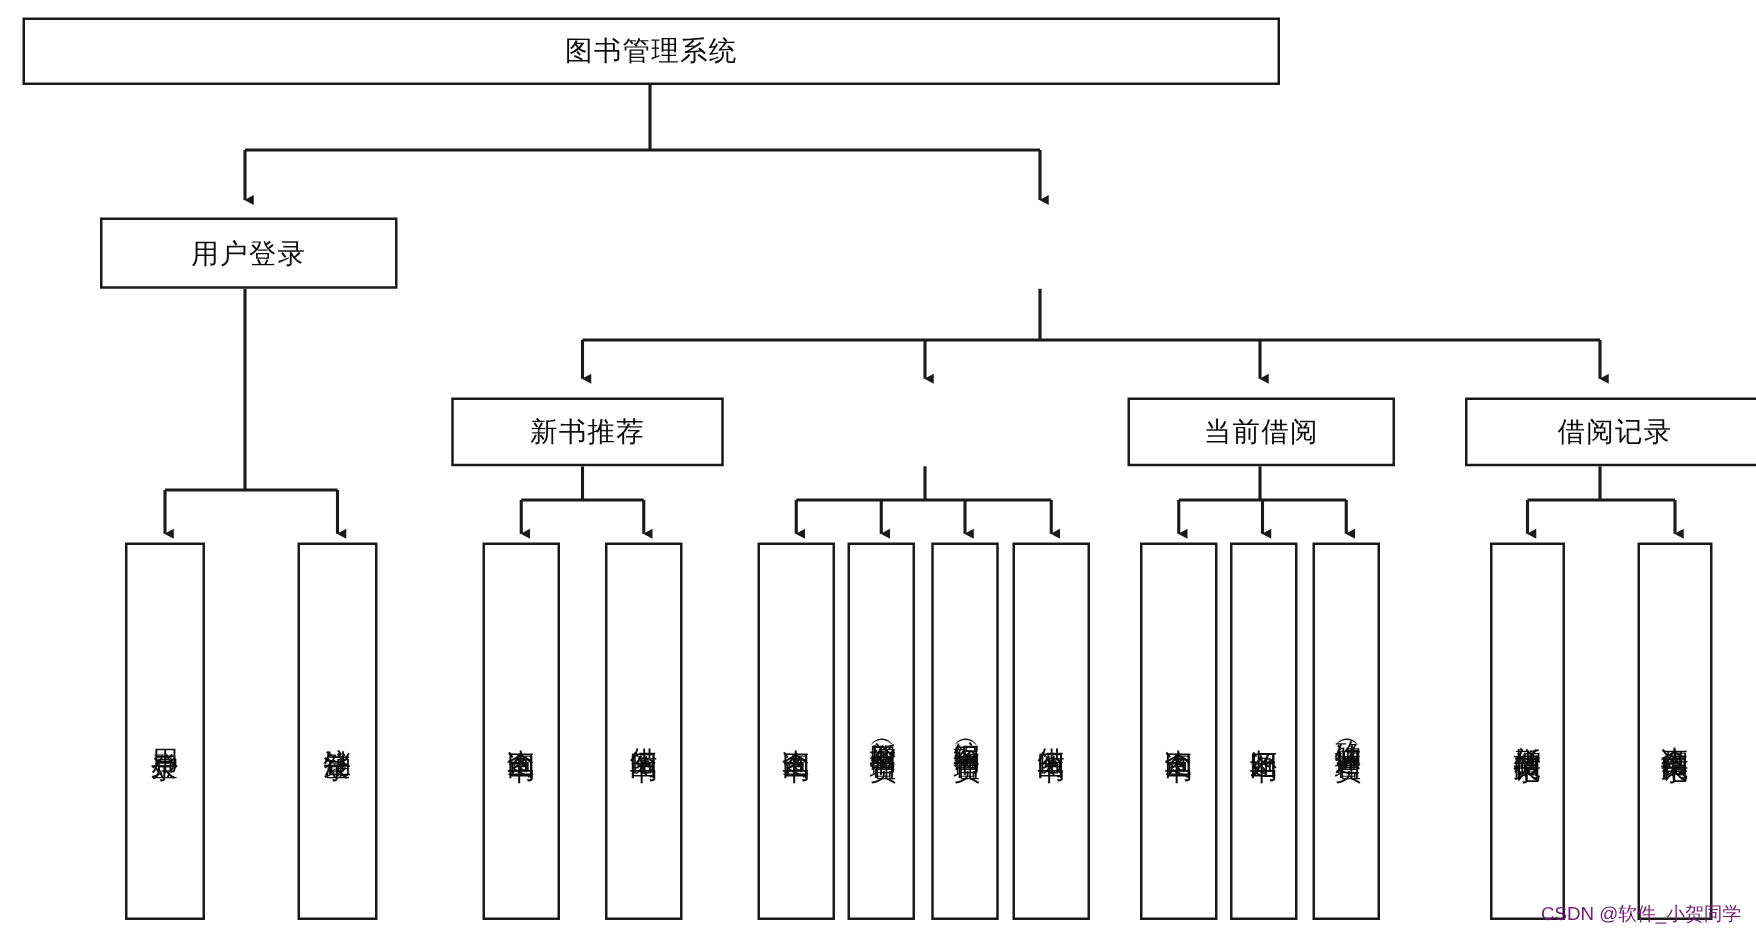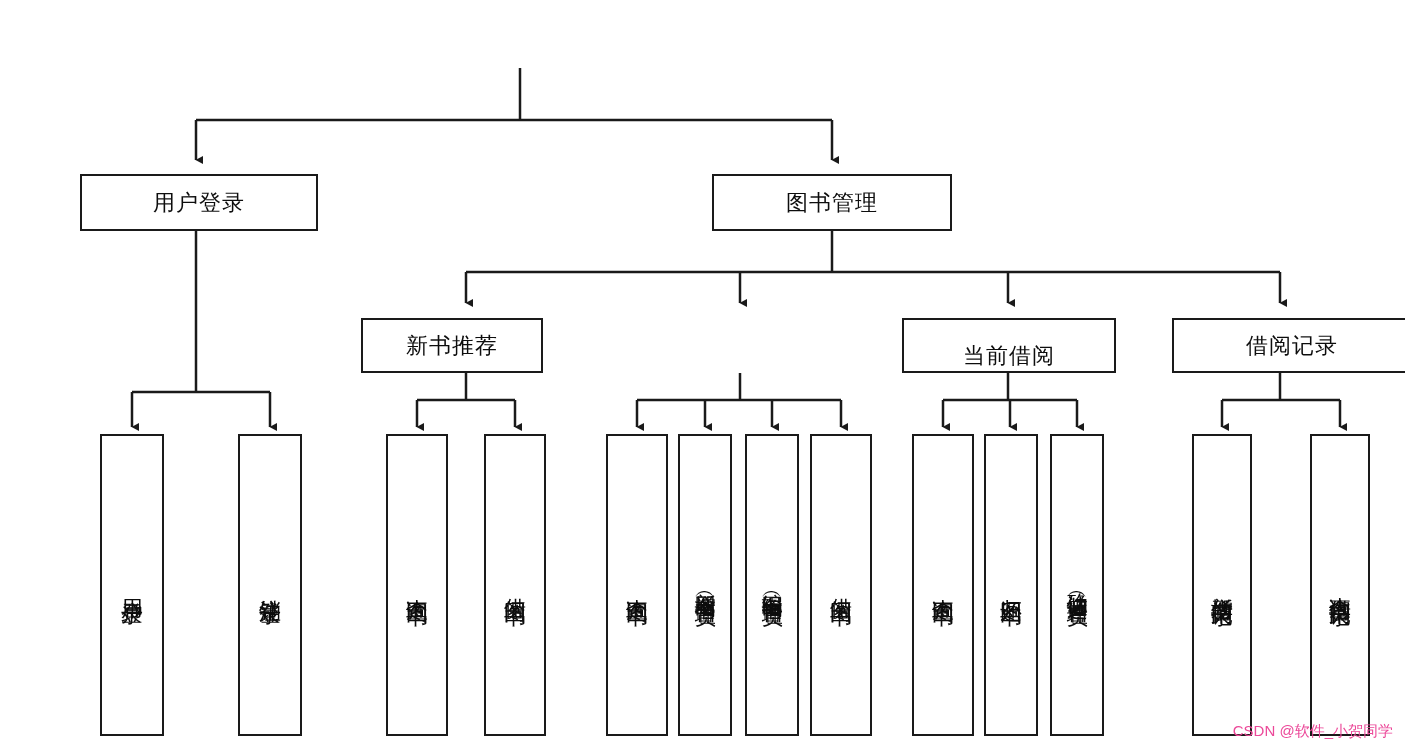--- a/index.html
+++ b/index.html
@@ -49,21 +49,21 @@
     padding: 8px 2px;
   }
   .node.vert.narrow {
     font-size: 21px;
   }
   .watermark {
     position: absolute;
     right: 12px;
     bottom: 6px;
     font-size: 15px;
-    color: #ec4899;
+    color: #701a75;
     white-space: nowrap;
   }
 </style>
 </head>
 <body>
 
 <div id="canvas">
 
   <svg class="connectors" viewBox="0 0 1405 747">
     <defs>
@@ -108,32 +108,32 @@
       <path d="M1010,400 L1010,427" marker-end="url(#arrow)"></path>
       <path d="M1077,400 L1077,427" marker-end="url(#arrow)"></path>
 
       <path d="M1280,373 L1280,400"></path>
       <path d="M1222,400 L1340,400"></path>
       <path d="M1222,400 L1222,427" marker-end="url(#arrow)"></path>
       <path d="M1340,400 L1340,427" marker-end="url(#arrow)"></path>
     </g>
   </svg>
 
+  <div class="node horiz" style="left:18px; top:14px; width:1006px; height:54px;">
+    <span>图书管理系统</span>
+  </div>
 
   <div class="node horiz" style="left:80px; top:174px; width:238px; height:57px;">
     <span>用户登录</span>
   </div>
-  <div class="node horiz" style="left:712px; top:174px; width:240px; height:57px;">
-    <span>图书管理</span>
-  </div>
 
-  <div class="node horiz" style="left:361px; top:318px; width:182px; height:55px;">
+  <div class="node horiz" style="left:361px; top:318px; width:218px; height:55px;">
     <span>新书推荐</span>
   </div>
-  <div class="node horiz" style="left:902px; top:318px; width:214px; height:55px;align-items:flex-end;">
+  <div class="node horiz" style="left:902px; top:318px; width:214px; height:55px;">
     <span>当前借阅</span>
   </div>
   <div class="node horiz" style="left:1172px; top:318px; width:240px; height:55px;">
     <span>借阅记录</span>
   </div>
 
   <div class="node vert" style="left:100px; top:434px; width:64px; height:302px;">
     <span>用户登录</span>
   </div>
   <div class="node vert" style="left:238px; top:434px; width:64px; height:302px;">

